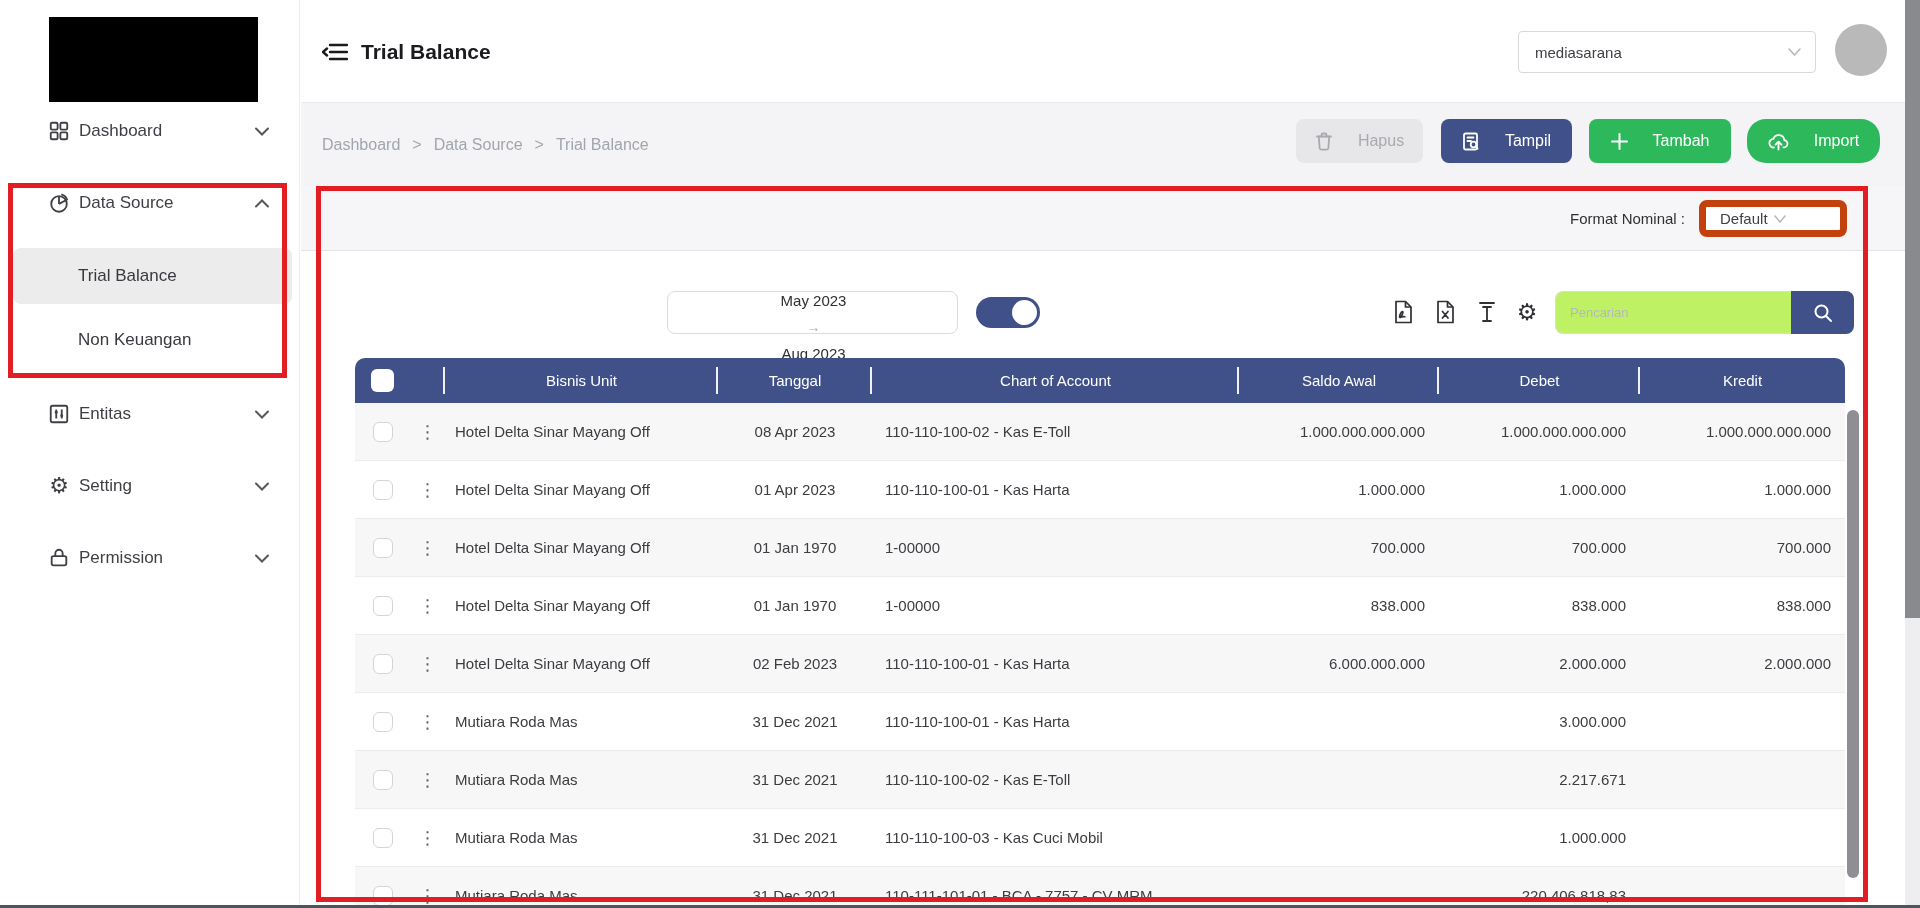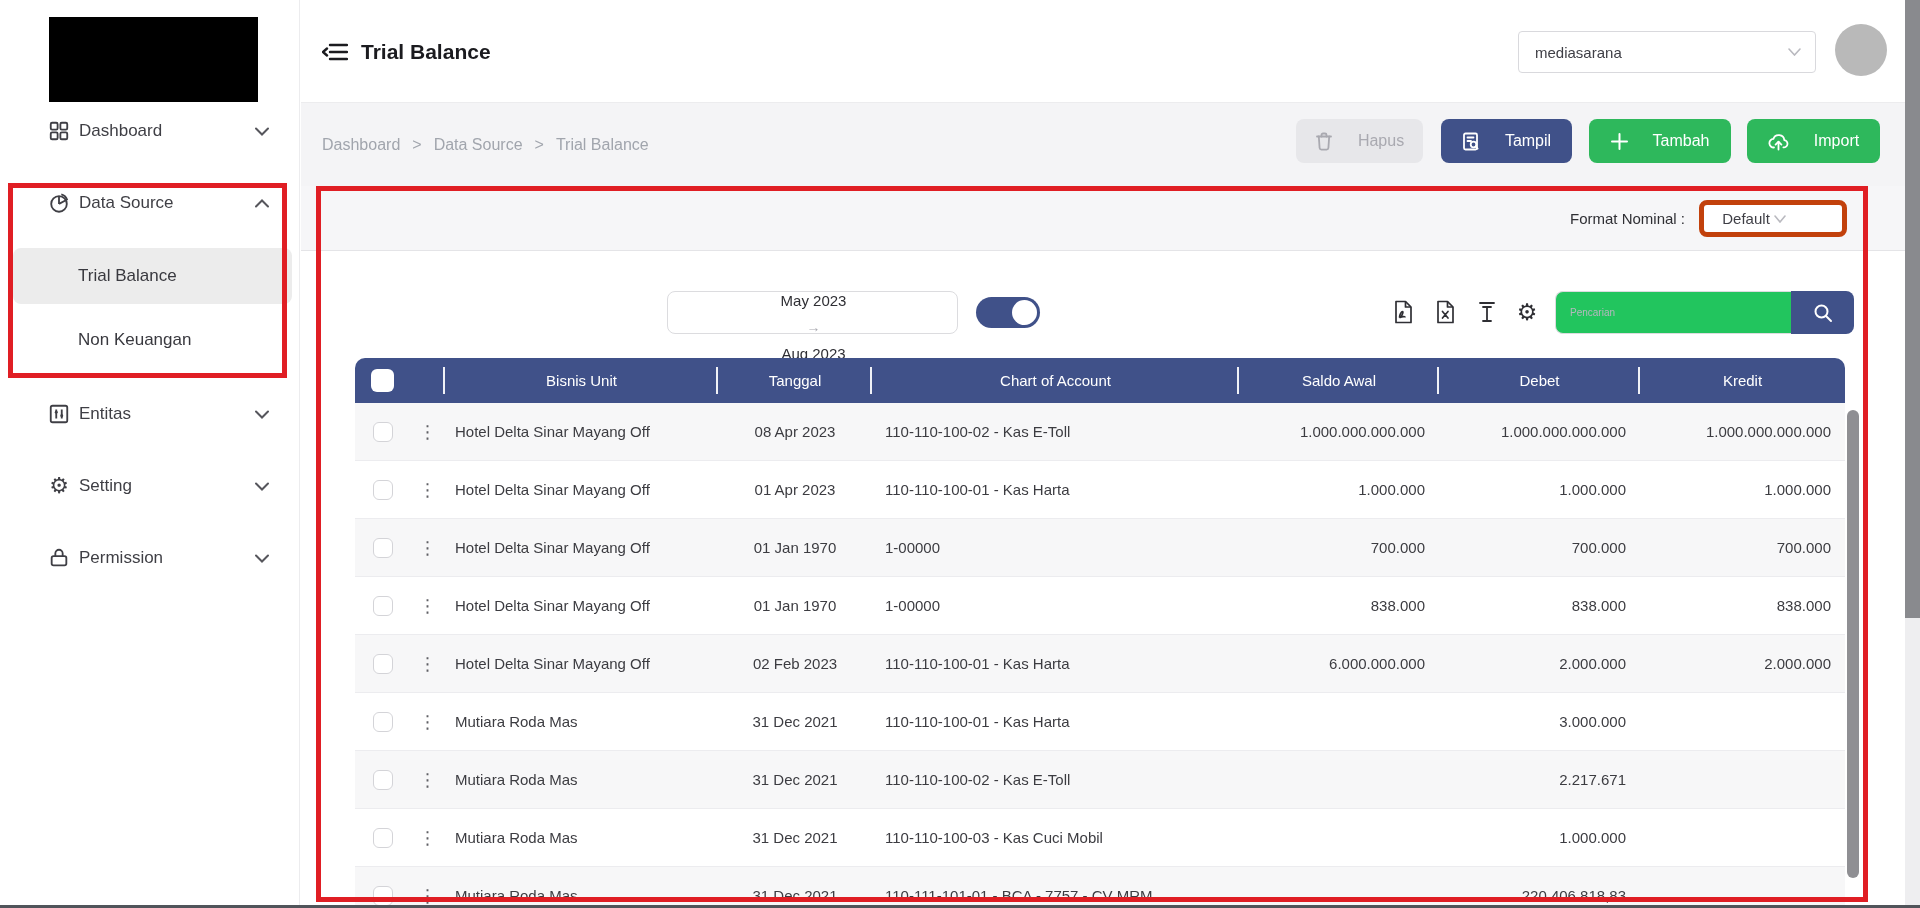--- a/index.html
+++ b/index.html
@@ -31,47 +31,47 @@
 
   .crumbbar { position:absolute; left:0; top:103px; width:100%; height:83px; background:#f4f4f6; }
   .breadcrumb { position:absolute; left:21px; top:0; height:83px; display:flex; align-items:center; gap:12px; font-size:16px; color:#a1a5ad; }
   .breadcrumb .sep { color:#a1a5ad; }
   .crumb { cursor:pointer; }
 
   .btn { position:absolute; top:16px; height:44px; border:none; border-radius:8px; display:flex; align-items:center; justify-content:center; gap:25px; font-size:16px; font-family:"Liberation Sans",sans-serif; cursor:pointer; }
   .btn-hapus { left:995px; width:127px; background:#e7e7ea; color:#a9a9b0; cursor:default; }
   .btn-tampil { left:1140px; width:131px; background:#405189; color:#fff; }
   .btn-tambah { left:1288px; width:142px; background:#2eb85c; color:#fff; }
-  .btn-import { left:1446px; width:133px; background:#2eb85c; color:#fff; }
+  .btn-import { left:1446px; width:133px; background:#2eb85c; color:#fff;border-radius:19px; }
 
   
   .content { position:absolute; left:0; top:186px; width:100%; height:722px; background:#fff; }
   .tabbar { position:absolute; left:0; top:0; width:100%; height:65px; background:#f6f6f8; border-bottom:1px solid #e4e4e7; }
   .tabs { position:absolute; left:30px; top:0; height:65px; display:flex; gap:48px; }
   .tab { height:65px; display:flex; align-items:center; font-size:17px; font-weight:bold; color:#24345c; cursor:pointer; }
   .tab.active { color:#2b3a6b; border-bottom:5px solid #405189; }
-  .format-wrap { position:absolute; left:1269px; top:0; height:65px; display:flex; align-items:center; gap:14px;text-align:center; }
+  .format-wrap { position:absolute; left:1269px; top:0; height:65px; display:flex; align-items:center; gap:14px; }
   .format-label { font-size:15px; color:#2f2f34; }
-  .format-select { width:148px; height:37px; background:#fff; border:5px solid #c2410c; border-radius:8px; display:flex; align-items:center; padding:0 12px 0 14px; font-size:15px; color:#3f3f46; cursor:pointer; }
+  .format-select { width:148px; height:37px; background:#fff; border:7px solid #c2410c; border-radius:8px; display:flex; align-items:center; padding:0 12px 0 14px; font-size:15px; color:#3f3f46; cursor:pointer; }
   .format-select span { flex:1; }
 
   .select-box { position:absolute; top:105px; height:43px; background:#fff; border:1px solid #dcdcdf; border-radius:8px; display:flex; align-items:center; padding:0 14px 0 16px; font-size:15px; cursor:pointer; }
   .bisnis-select { left:46px; width:309px; color:#b4b4bb; }
   .bisnis-select span { flex:1; }
   .date-range { left:366px; width:291px; color:#2f2f34; gap:10px;flex-direction:column; }
   .date-range .dr-arrow { color:#a8a8af; font-size:14px; }
   .date-range .dr-cal { margin-left:auto; display:flex; color:#9b9ba1; }
 
   .toggle { position:absolute; left:675px; top:111px; width:64px; height:31px; background:#405189; border-radius:16px; cursor:pointer; }
   .toggle .knob { position:absolute; right:3px; top:3px; width:25px; height:25px; background:#fff; border-radius:50%; }
 
   .tool-icon { position:absolute; top:113px; width:26px; height:26px; display:flex; align-items:center; justify-content:center; color:#2f2f34; cursor:pointer; }
   .ti-pdf { left:1089px; } .ti-xls { left:1131px; } .ti-height { left:1173px; } .ti-gear { left:1213px; font-size:23px; }
 
-  .search-input { position:absolute; left:1254px; top:105px; width:236px; height:43px; border:1px solid #dcdcdf; border-right:none; border-radius:8px 0 0 8px; padding:0 14px; font-size:10px; color:#3f3f46; font-family:"Liberation Sans",sans-serif; outline:none; background:#22c55e; }
+  .search-input { position:absolute; left:1254px; top:105px; width:236px; height:43px; border:1px solid #dcdcdf; border-right:none; border-radius:8px 0 0 8px; padding:0 14px; font-size:13px; color:#3f3f46; font-family:"Liberation Sans",sans-serif; outline:none; background:#bef264; }
   .search-input::placeholder { color:#b7b7be; }
   .search-btn { position:absolute; left:1490px; top:105px; width:63px; height:43px; background:#405189; border:none; border-radius:0 8px 8px 0; display:flex; align-items:center; justify-content:center; cursor:pointer; }
 
   
   .table { position:absolute; left:54px; top:172px; width:1490px; }
   .thead { display:grid; grid-template-columns:55px 35px 273px 154px 367px 200px 201px 205px; height:45px; background:#405189; border-radius:10px 10px 0 0; color:#fff; font-size:15px; align-items:center; }
   .th { position:relative; text-align:center; height:45px; display:flex; align-items:center; justify-content:center; }
   .th.sep::after { content:""; position:absolute; right:0; top:9px; width:2px; height:27px; background:rgba(255,255,255,.92); }
   .th-check { display:flex; align-items:center; justify-content:center; }
   .hdr-checkbox { width:23px; height:23px; background:#fff; border-radius:6px; cursor:pointer; }

